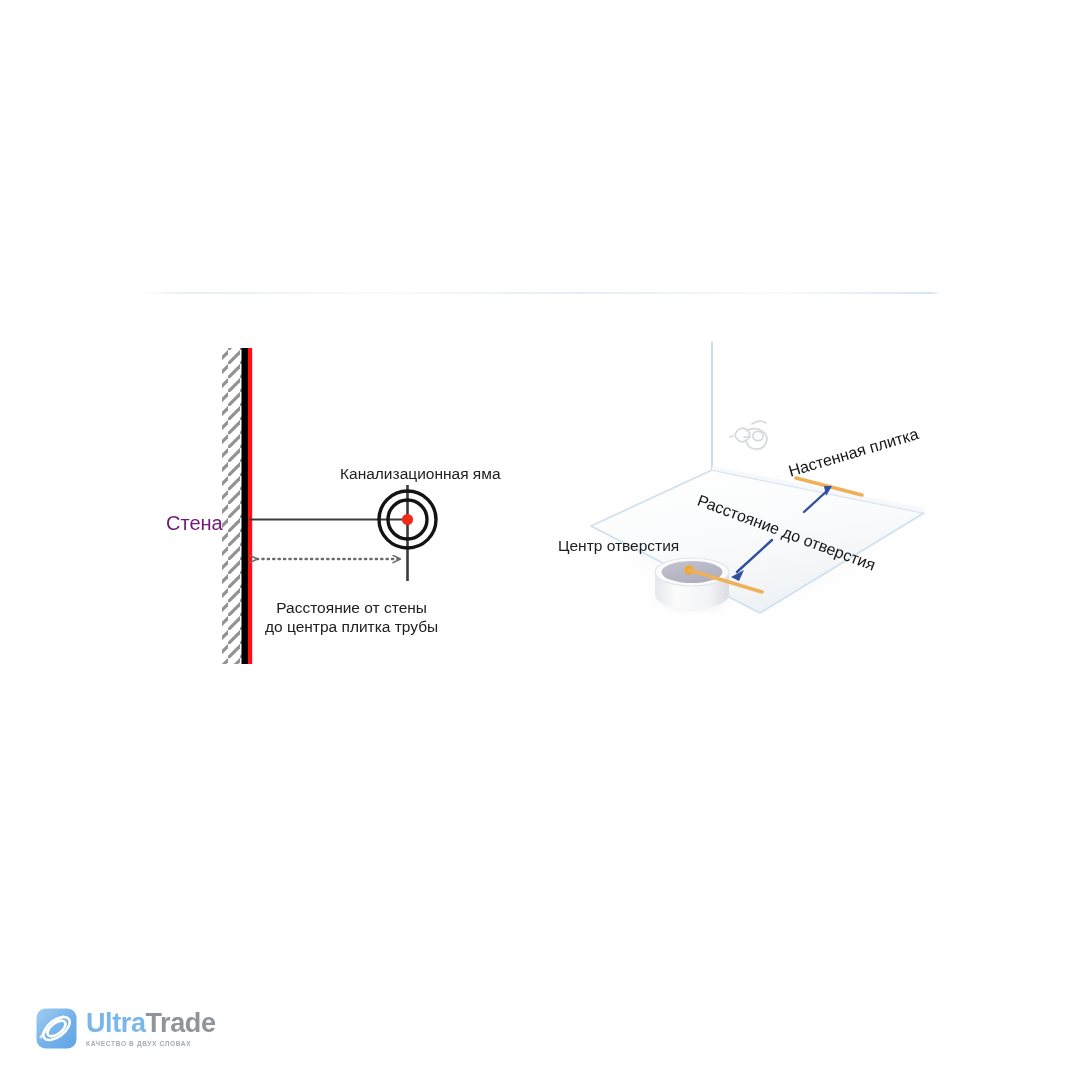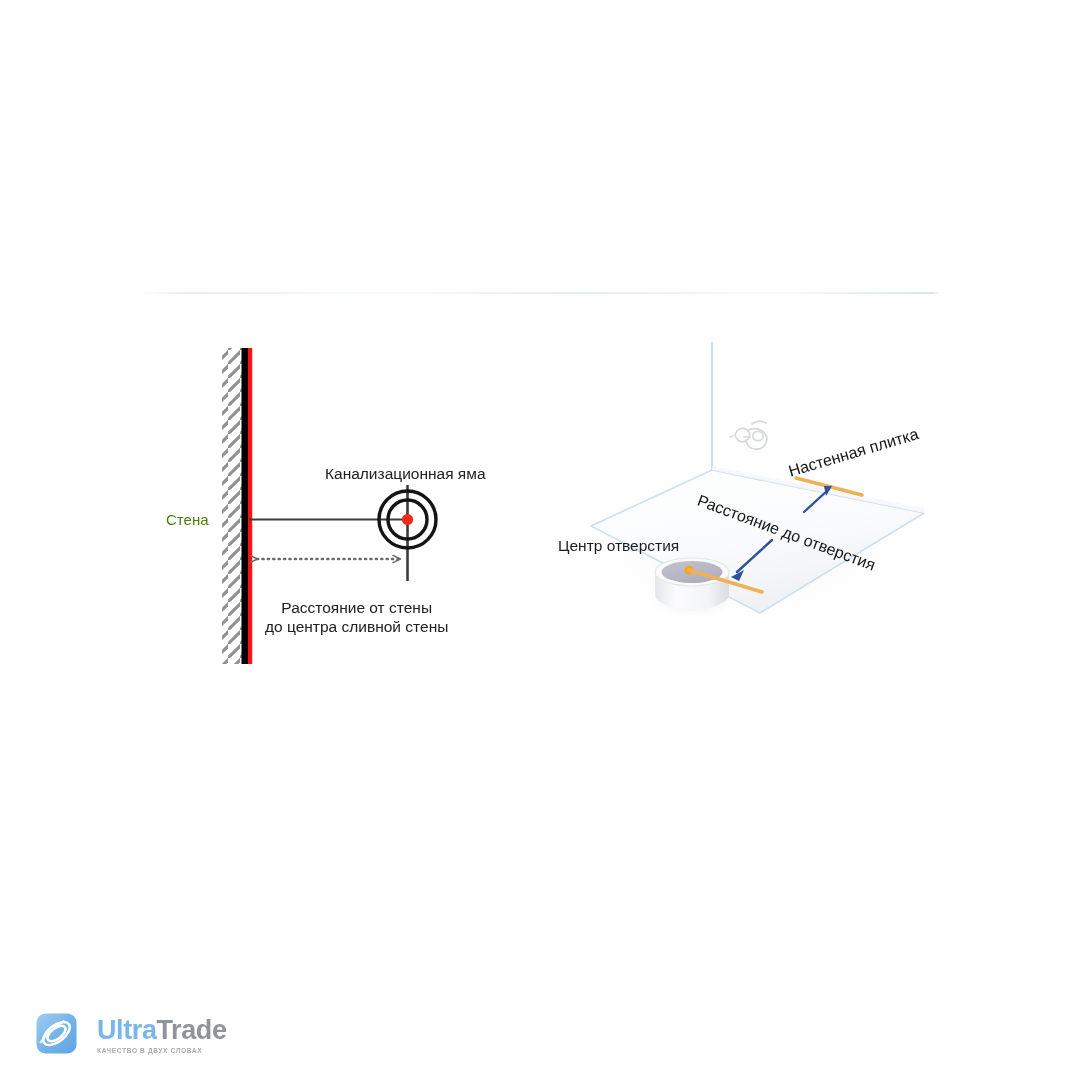--- a/index.html
+++ b/index.html
@@ -32,25 +32,25 @@
   .lbl {
     position: absolute;
     color: #1b1b1b;
     font-family: "Liberation Sans", sans-serif;
     white-space: nowrap;
     line-height: 1.25;
   }
   .lbl-wall {
     left: 166px;
     top: 511px;
-    font-size: 15px;
-    color: #4d7c0f;
+    font-size: 20px;
+    color: #701a75;
   }
   .lbl-pit {
-    left: 325px;
+    left: 340px;
     top: 464px;
     font-size: 15.5px;
     color: #202020;
   }
   .lbl-dist-wall {
     left: 265px;
     top: 598px;
     font-size: 15.5px;
     text-align: center;
     white-space: pre-line;
@@ -79,22 +79,22 @@
     transform-origin: 0 50%;
   }
 
   
   .logo {
     position: absolute;
     left: 36px;
     top: 1008px;
     height: 46px;
     display: flex;
-    align-items: flex-end;
-    gap: 20px;
+    align-items: flex-start;
+    gap: 9px;
   }
   .logo-mark {
     width: 41px;
     height: 41px;
     flex: 0 0 auto;
   }
   .logo-text {
     display: flex;
     flex-direction: column;
     justify-content: center;
@@ -243,21 +243,21 @@
       <line x1="772" y1="540" x2="737" y2="572" stroke="#2f4fa0" stroke-width="2.4" stroke-linecap="round"></line>
       <polygon points="731,577 744,570 739,581" fill="#2f4fa0"></polygon>
     </g>
   </svg>
 
   <div class="lbl lbl-wall">Стена</div>
 
   <div class="lbl lbl-pit">Канализационная яма</div>
 
   <div class="lbl lbl-dist-wall">Расстояние от стены
-до центра сливной стены</div>
+до центра плитка трубы</div>
 
   <div class="lbl lbl-drain-center">Центр отверстия</div>
 
   <div class="lbl lbl-tile">Настенная плитка</div>
 
   <div class="lbl lbl-dist-hole">Расстояние до отверстия</div>
 
   <div class="logo">
     <svg class="logo-mark" viewBox="0 0 41 41">
       <rect x="0.5" y="0.5" width="40" height="40" rx="9" ry="9" fill="url(#logoGrad)"></rect>

